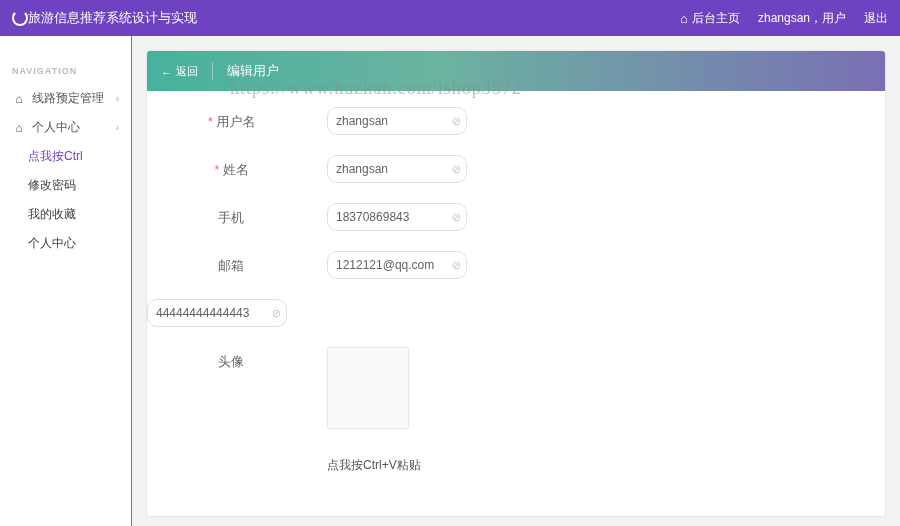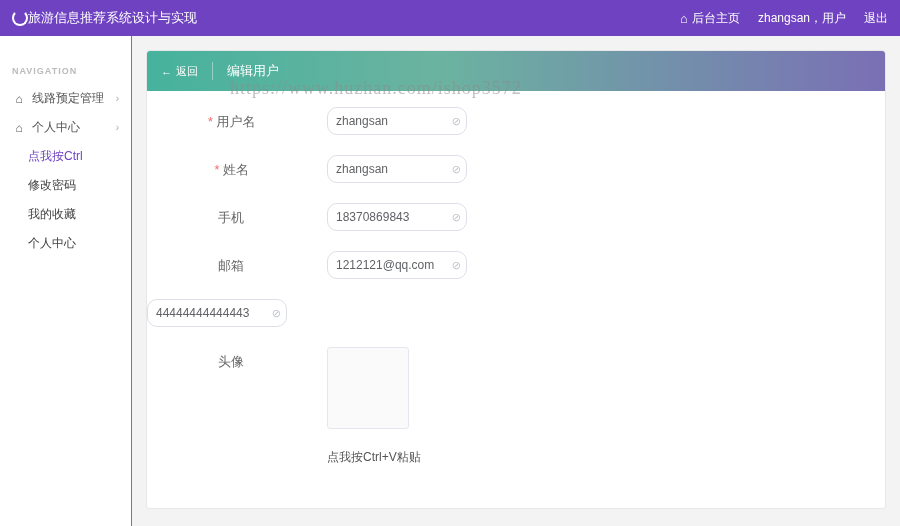--- a/index.html
+++ b/index.html
@@ -36,21 +36,21 @@
     .form-row .label { width: 180px; text-align: center; padding-right: 12px; color: #666; font-size: 13px; padding-top: 6px; font-family: Liberation Mono, monospace; }
     .form-row .req { color: #f56c6c; margin-right: 2px; }
     .form-row .control { flex: 1; }
 
     .text-input { width: 140px; height: 28px; border: 1px solid #dcdfe6; border-radius: 10px; padding: 0 24px 0 8px; font-size: 12px; color: #606266; background: #fff; position: relative; }
     .input-wrap { position: relative; display: inline-block; }
     .input-suffix { position: absolute; right: 6px; top: 50%; transform: translateY(-50%); color: #c0c4cc; font-size: 11px; pointer-events: none; }
     .select-caret { position: absolute; right: 8px; top: 50%; transform: translateY(-50%); color: #c0c4cc; font-size: 9px; pointer-events: none; }
 
     .avatar-box { width: 82px; height: 82px; border: 1px solid #e4e7ed; border-radius: 3px; background: #fafafa; }
-    .paste-hint { margin-top: 20px; font-size: 12px; color: #555; }
+    .paste-hint { margin-top: 28px; font-size: 12px; color: #555; }
 
     .watermark { position: absolute; top: 78px; left: 230px; font-family: Georgia, serif; font-size: 18px; color: rgba(140,140,140,0.55); pointer-events: none; letter-spacing: 1px; }
   </style>
 </head>
 <body>
 
 <div class="topbar">
   <div class="logo-wrap">
     <span class="logo"></span>
     <span class="title">旅游信息推荐系统设计与实现</span>

